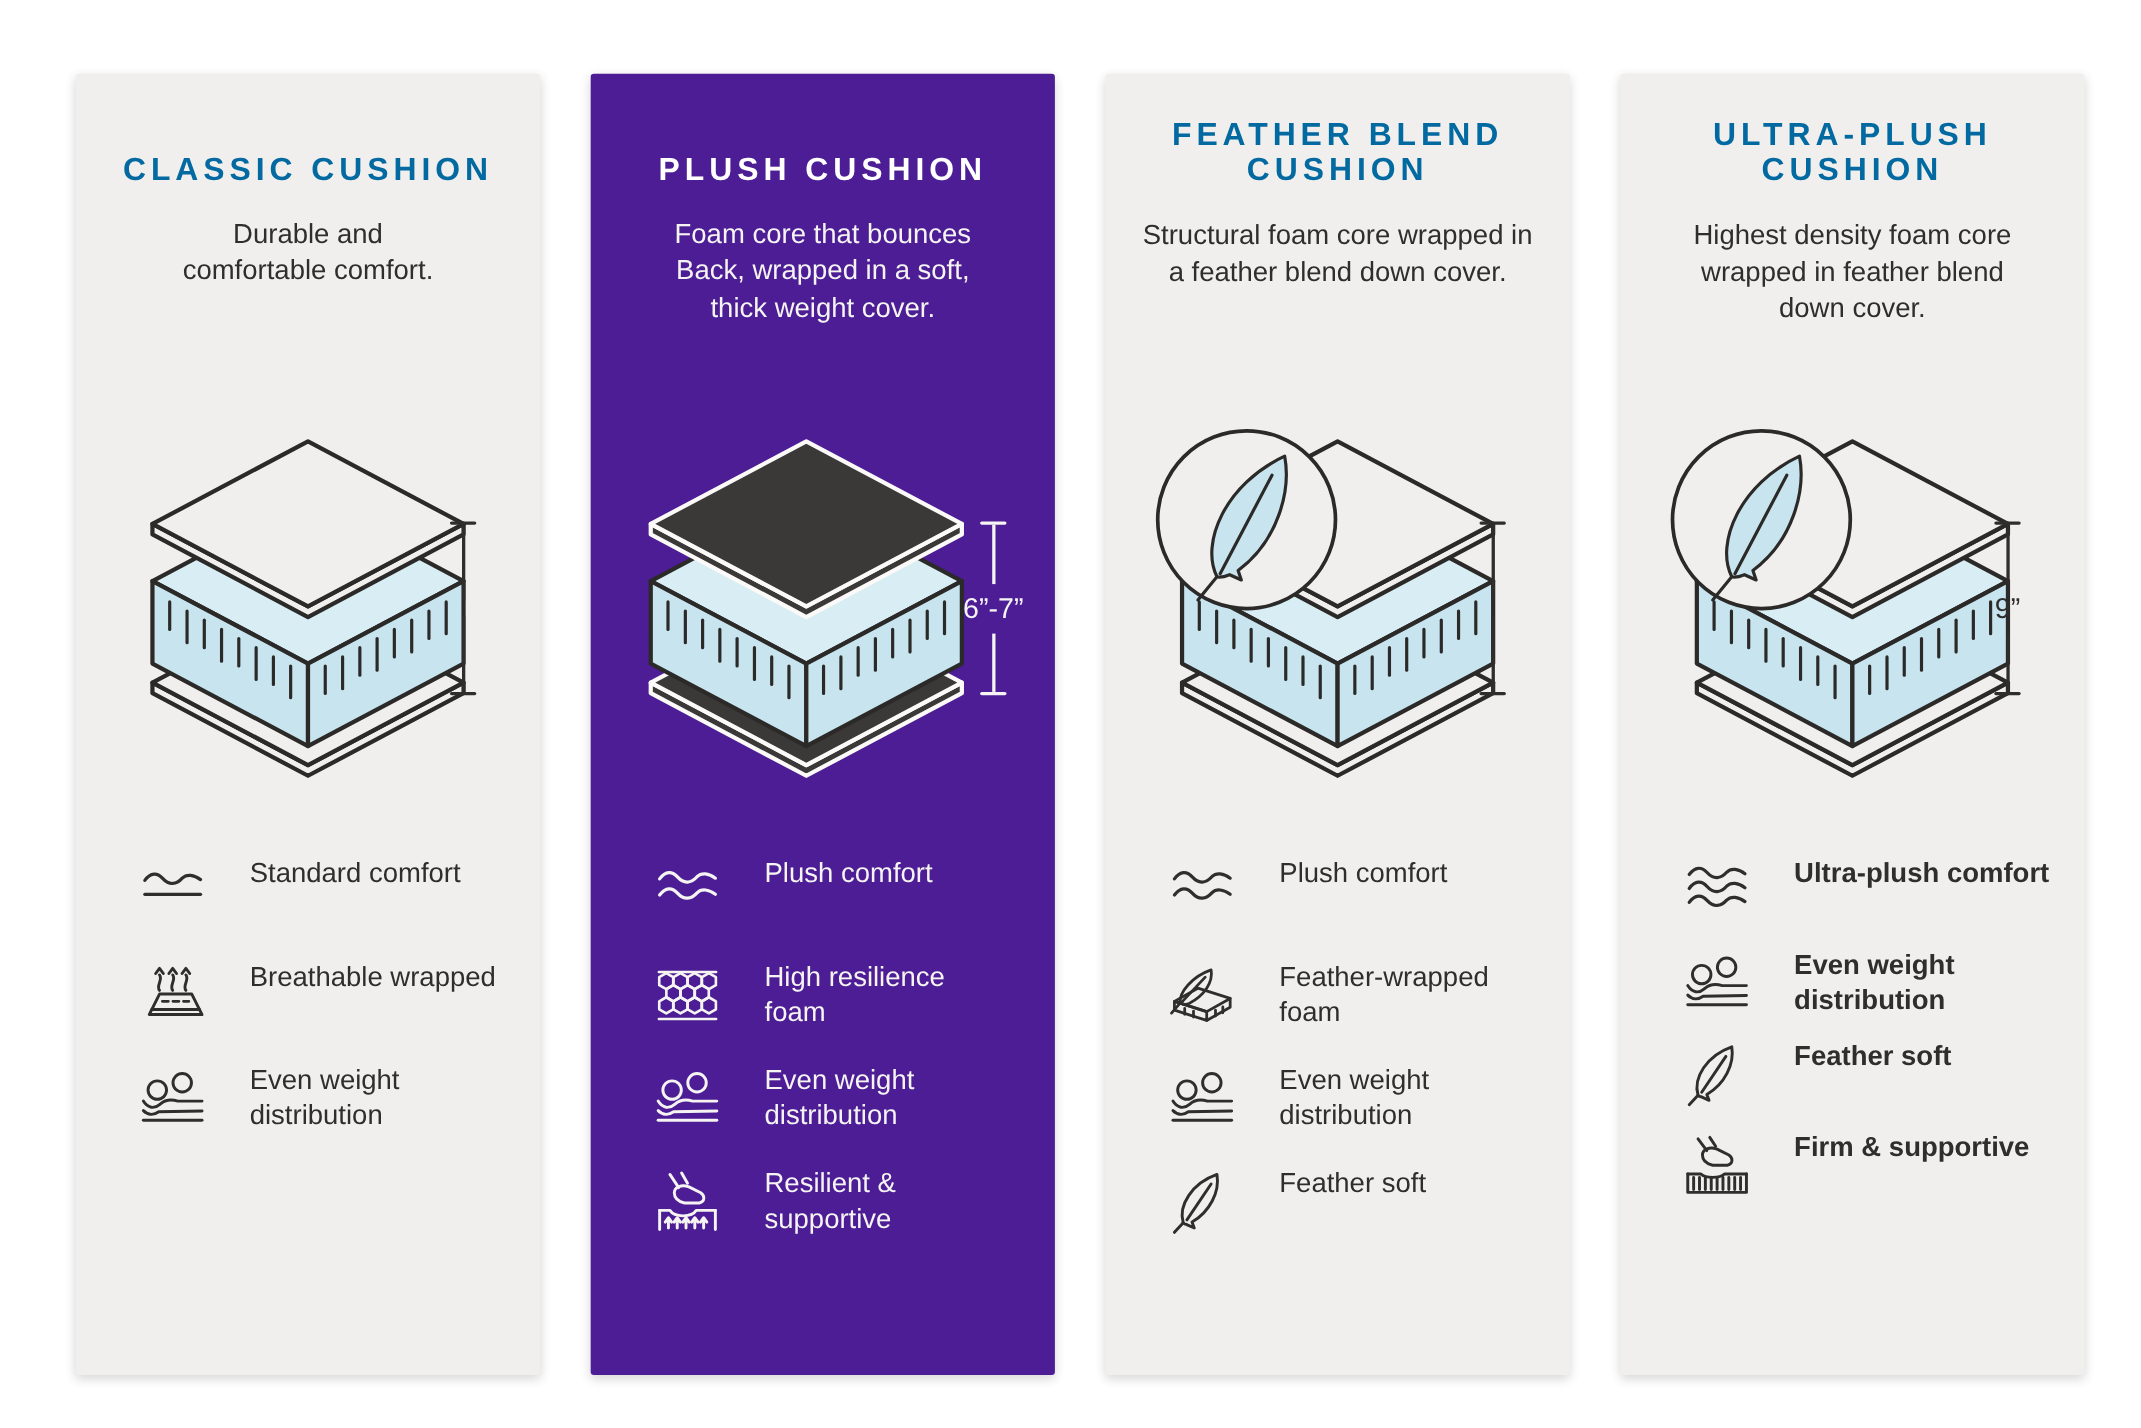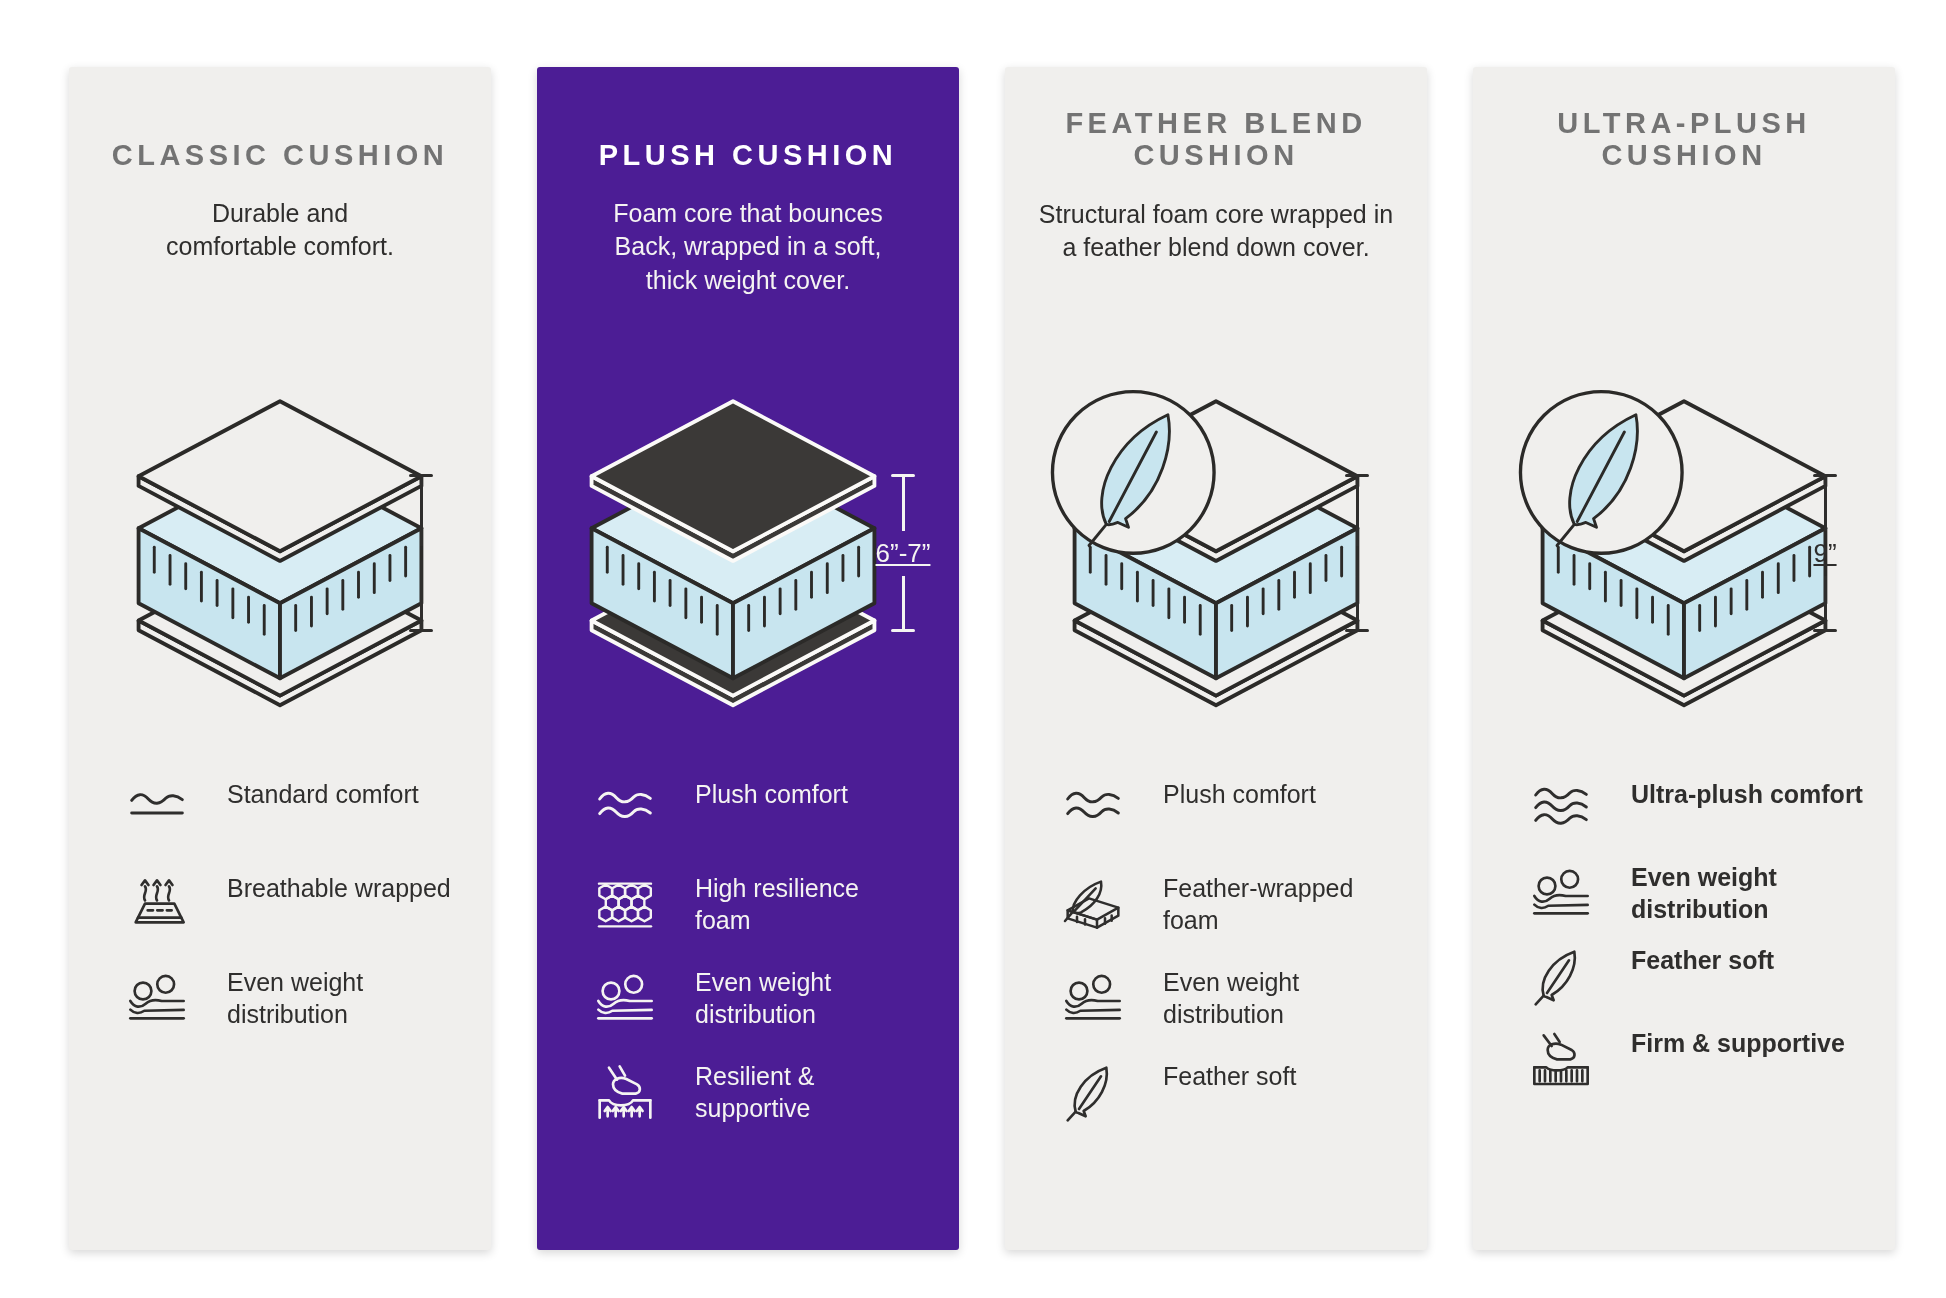--- a/index.html
+++ b/index.html
@@ -13,39 +13,39 @@
     width:422px;height:1183px;border-radius:3px;
     padding:40px 26px 0;
     background:#f0efed;color:#2f2e2d;
     box-shadow:0 3px 10px rgba(0,0,0,.16);
   }
   .card.dark{background:#4c1d95;color:#f5f4f2;}
   .card-title{
     margin:0;min-height:64px;
     display:flex;align-items:flex-end;justify-content:center;
     font-size:29px;font-weight:bold;letter-spacing:.155em;line-height:1.12;
-    text-align:center;white-space:pre-line;color:#737373;
+    text-align:center;white-space:pre-line;color:#0369a1;
   }
   .card.dark .card-title{color:#ffffff;}
   .card-desc{
     margin:26px 0 0;font-size:25px;line-height:1.33;text-align:center;
     white-space:pre-line;
   }
   .illus{position:absolute;top:285px;left:0;right:0;height:420px;}
   svg.cushion{width:336px;height:329px;display:block;margin:30px auto 0;}
   .card.dark svg.cushion{margin-left:28px;}
   .dim{
     position:absolute;top:122px;height:158px;width:56px;
     display:flex;flex-direction:column;align-items:center;color:inherit;
   }
   .card.dark .dim{right:28px;}
   .card.light .dim{right:42px;}
   .dim .cap{width:24px;height:3px;background:currentColor;border-radius:2px;}
   .dim .line{width:3px;flex:1;background:currentColor;}
-  .dim-label{font-size:26px;font-weight:normal;font-style:normal;margin:7px 0;white-space:nowrap;text-decoration:underline;}
+  .dim-label{font-size:26px;font-weight:normal;font-style:normal;margin:7px 0;white-space:nowrap;}
   .features{position:absolute;top:712px;left:56px;right:20px;margin:0;padding:0;list-style:none;}
   .feature{display:flex;align-items:flex-start;margin-bottom:30px;min-height:64px;}
   .features.tight .feature{margin-bottom:19px;min-height:60px;font-weight:bold;}
   .f-icon{flex:0 0 70px;height:64px;margin-right:32px;}
   .f-icon svg{width:64px;height:64px;display:block;}
   .f-label{font-size:25px;line-height:1.27;white-space:pre-line;}
 </style>
 </head>
 <body>
 
@@ -340,20 +340,23 @@
             </svg>
           </span>
     <span class="f-label">Feather soft</span>
   </li>
 </ul>
   </section>
 
   <section class="card light">
     <h2 class="card-title">ULTRA-PLUSH
 CUSHION</h2>
+    <p class="card-desc">Highest density foam core
+wrapped in feather blend
+down cover.</p>
     <div class="illus">
       <span class="svg-holder"><svg class="cushion" viewBox="0 0 348 342">
     <path d="M27,248 L174,326 L321,248 L321,258 L174,336 L27,258 Z" fill="#f0efed" stroke="#2b2a28" stroke-width="4" stroke-linejoin="round"></path>
           <path d="M27,248 L174,170 L321,248 L174,326 Z" fill="#f0efed" stroke="#2b2a28" stroke-width="4" stroke-linejoin="round"></path>
 
     <path d="M27,152 L174,74 L321,152 L174,230 Z" fill="#d8edf4" stroke="#2b2a28" stroke-width="4" stroke-linejoin="round"></path>
     <path d="M27,152 L174,230 L174,308 L27,230 Z" fill="#c8e5ef" stroke="#2b2a28" stroke-width="4" stroke-linejoin="round"></path>
     <path d="M321,152 L174,230 L174,308 L321,230 Z" fill="#c8e5ef" stroke="#2b2a28" stroke-width="4" stroke-linejoin="round"></path>
     <path d="M43.3,171.7 v26" stroke="#2b2a28" stroke-width="3" stroke-linecap="round"></path>
             <path d="M190.3,232.3 v26" stroke="#2b2a28" stroke-width="3" stroke-linecap="round"></path>

